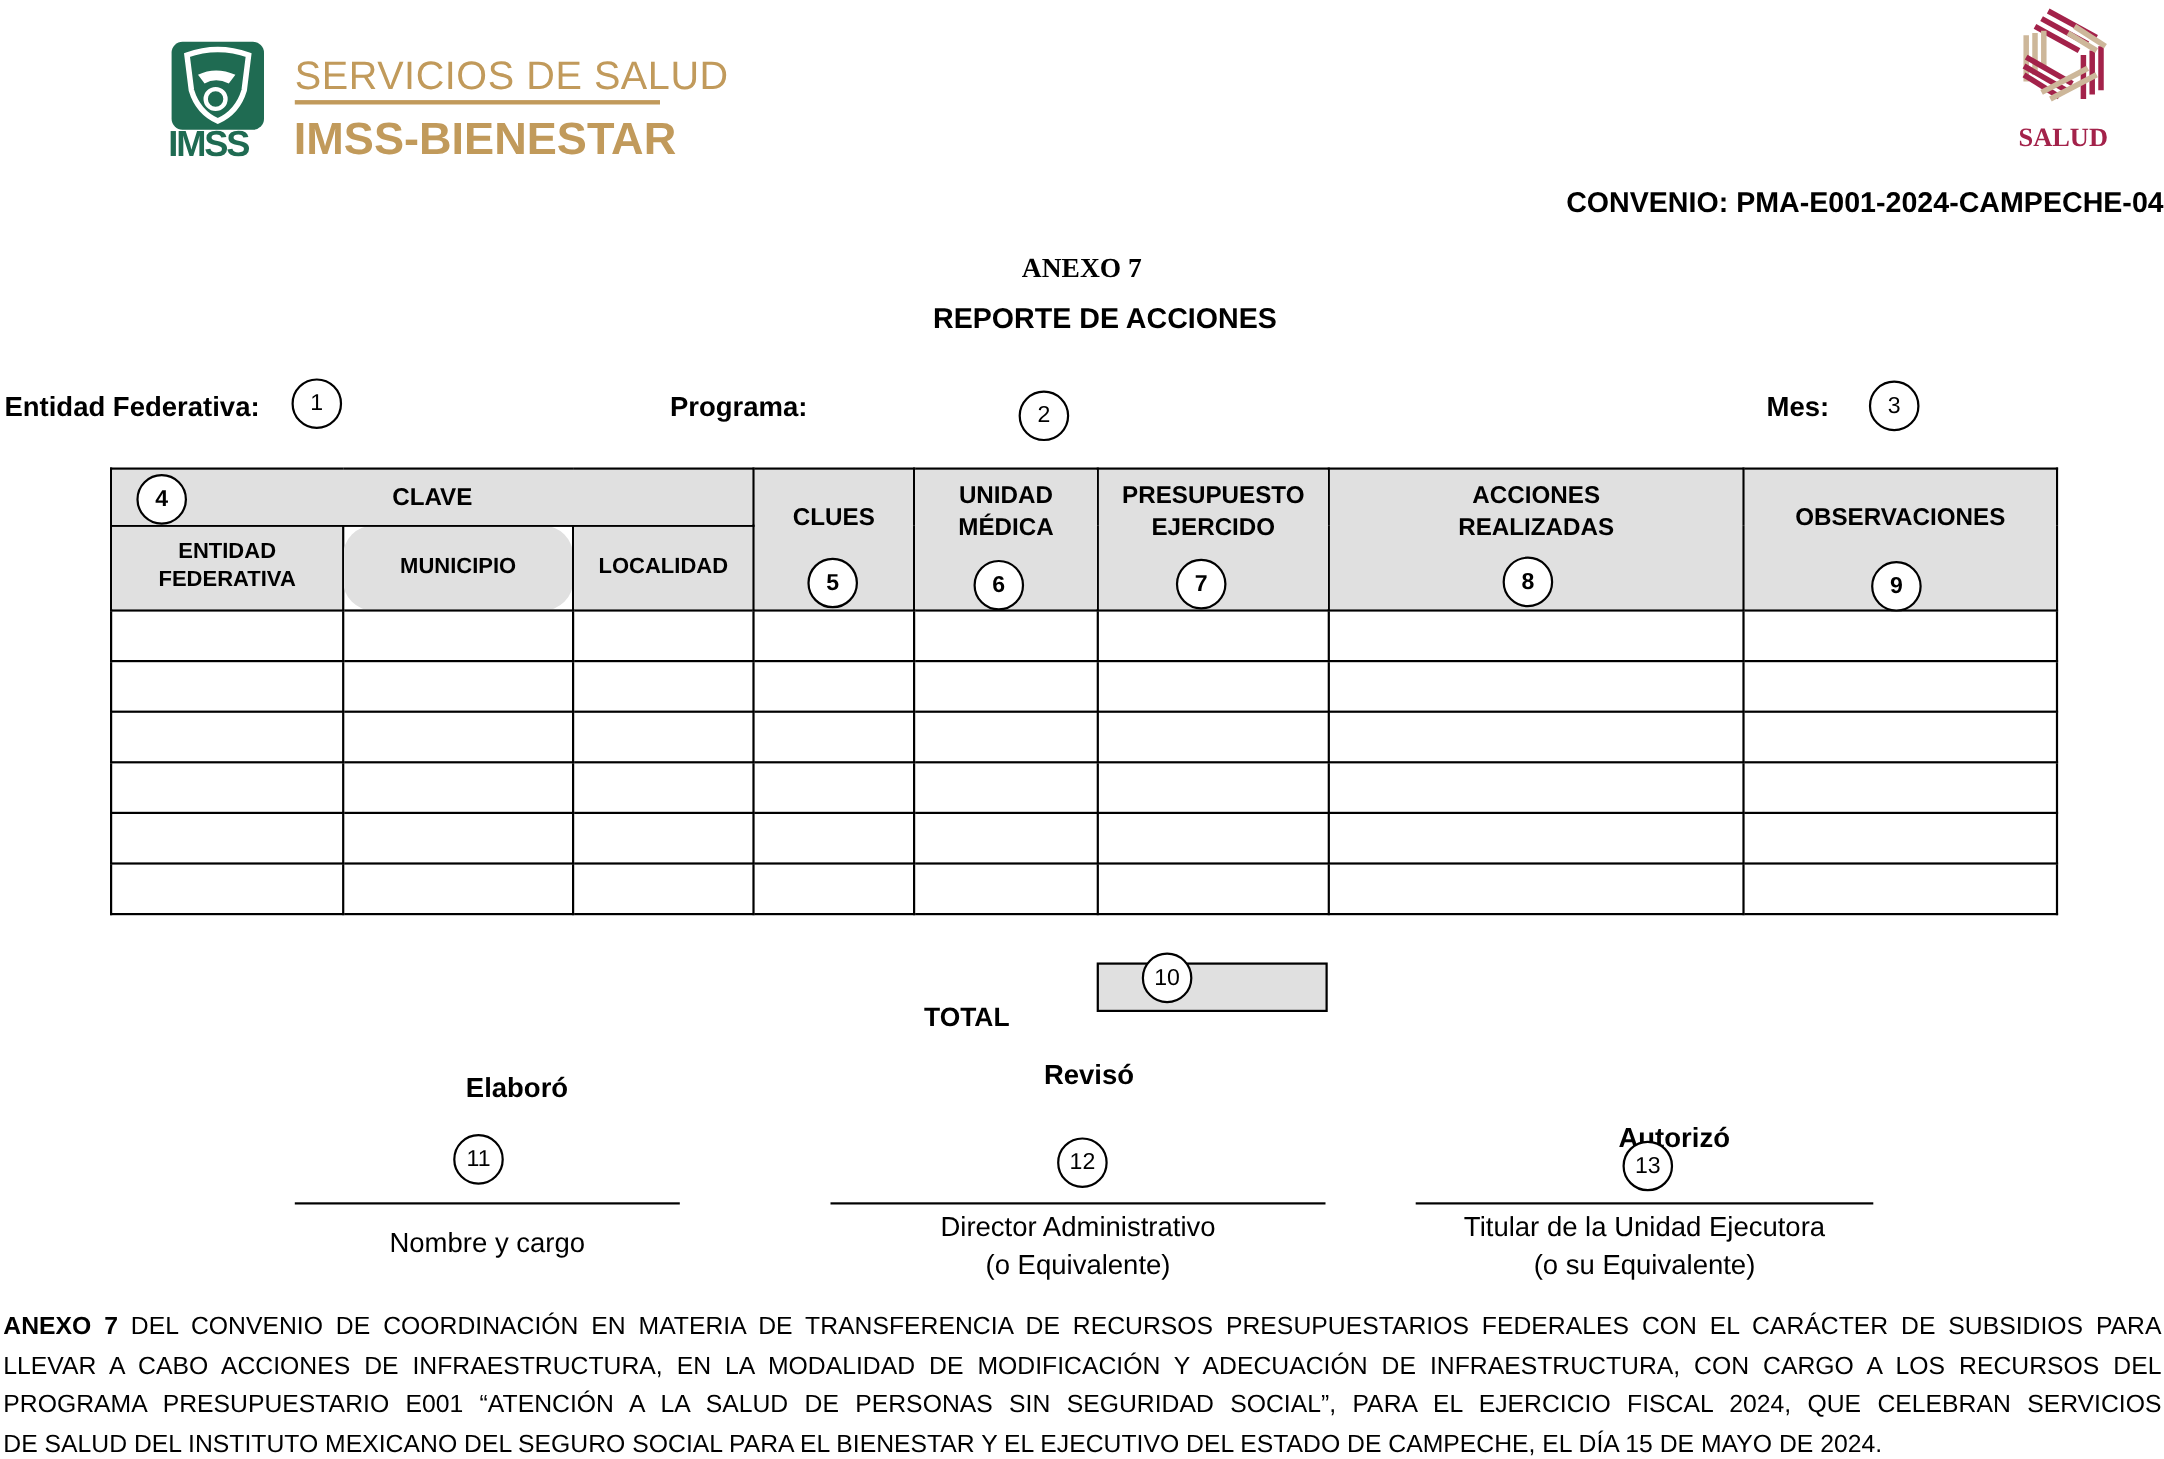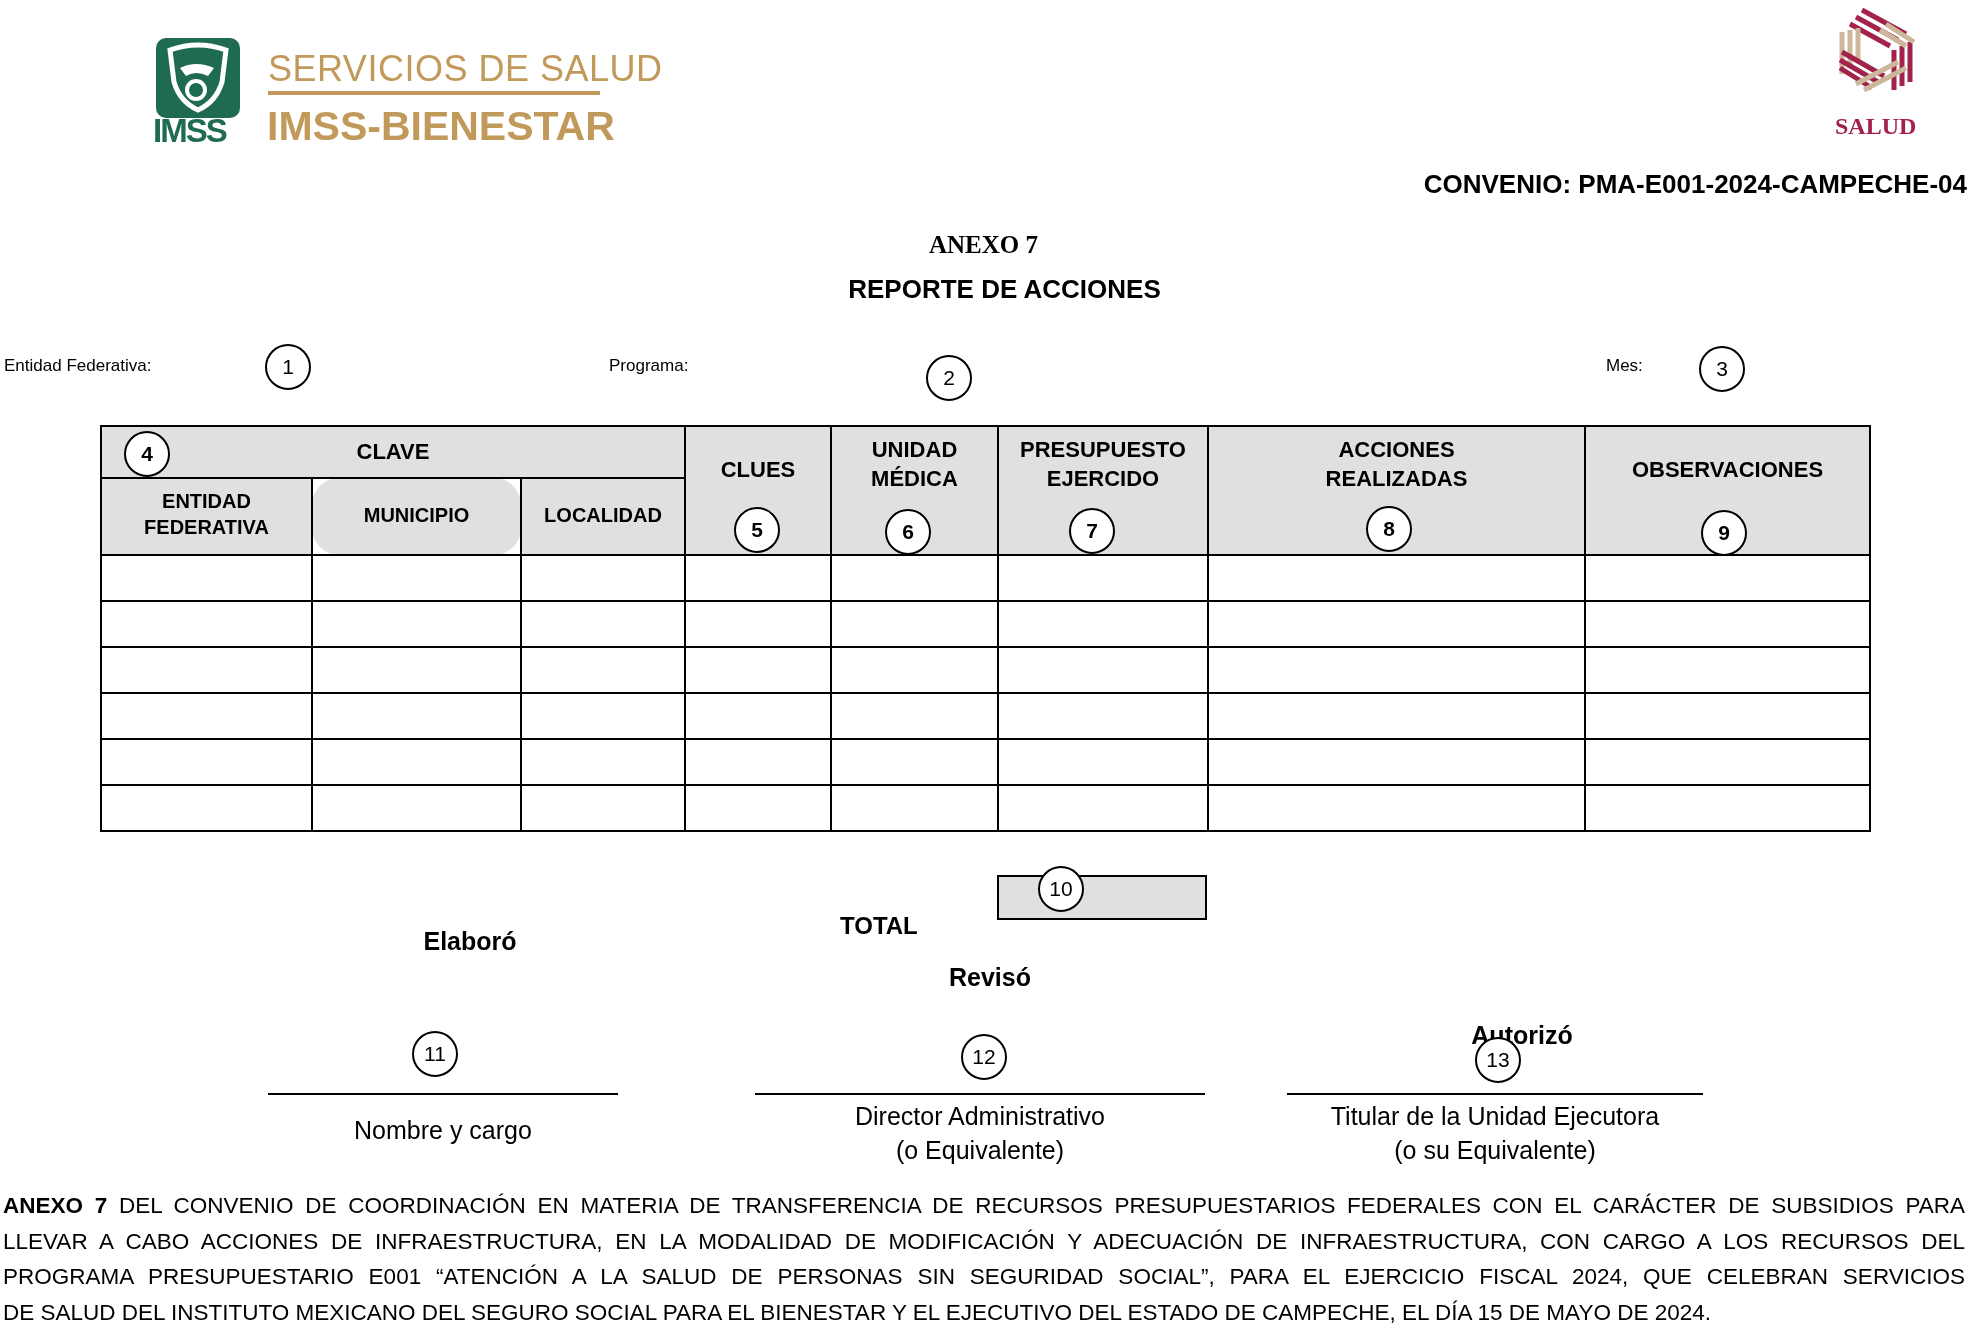--- a/index.html
+++ b/index.html
@@ -1,18 +1,18 @@
 <!DOCTYPE html>
 <html><head>
 <meta charset="utf-8">
 <style>
   html,body{margin:0;padding:0;background:#fff;}
   body{width:1967px;height:1326px;position:relative;overflow:hidden;font-family:"Liberation Sans",sans-serif;color:#000;}
   .circ{position:absolute;width:46px;height:46px;border:2px solid #000;border-radius:50%;background:#fff;box-sizing:border-box;display:flex;align-items:center;justify-content:center;font-size:21px;font-family:"Liberation Sans",sans-serif;}
-  .lbl{position:absolute;font-weight:normal;font-size:17px;text-align:right;}
+  .lbl{position:absolute;font-weight:bold;font-size:25px;text-align:right;}
   
   .imss-emblem{position:absolute;left:156px;top:38px;width:84px;height:80px;background:#1f6b52;border-radius:10px;}
   .imss-text{position:absolute;left:153px;top:112px;font-weight:bold;font-size:33px;color:#1f6b52;letter-spacing:-2px;font-family:"Liberation Sans",sans-serif;}
   .brand1{position:absolute;left:268px;top:48px;font-size:36px;color:#c19a5b;letter-spacing:0.5px;}
   .brand-line{position:absolute;left:268px;top:91px;width:332px;height:4px;background:#c19a5b;}
   .brand2{position:absolute;left:267px;top:103px;font-size:41px;font-weight:bold;color:#c19a5b;}
   .salud-logo{position:absolute;left:1826px;top:2px;width:100px;height:100px;}
   .salud-text{position:absolute;left:1835px;top:113px;font-family:"Liberation Serif",serif;font-weight:bold;font-size:24px;color:#a3224a;}
   .convenio{position:absolute;right:0;top:169px;font-weight:bold;font-size:26px;}
   .anexo{position:absolute;left:0;width:1967px;text-align:center;top:231px;font-family:"Liberation Serif",serif;font-weight:bold;font-size:25px;}
@@ -200,21 +200,21 @@
         <td></td>
       </tr>
     </tbody>
 </table>
 
 <div class="total-label">TOTAL</div>
 <div class="total-box"></div>
 <div class="circ" style="left:1038px;top:866px;">10</div>
 
 <div>
-  <div class="sig-title" style="left:320px;width:300px;top:927px;">Elaboró</div>
+  <div class="sig-title" style="left:320px;width:300px;top:975px;">Elaboró</div>
   <div class="circ" style="left:412px;top:1031px;">11</div>
   <div class="sig-line" style="left:268px;top:1093px;width:350px;"></div>
   <div class="sig-caption" style="left:268px;width:350px;top:1114px;">Nombre y cargo</div>
 </div>
 <div>
   <div class="sig-title" style="left:840px;width:300px;top:963px;">Revisó</div>
   <div class="circ" style="left:961px;top:1034px;">12</div>
   <div class="sig-line" style="left:755px;top:1093px;width:450px;"></div>
   <div class="sig-caption" style="left:755px;width:450px;top:1100px;">Director Administrativo</div>
   <div class="sig-caption" style="left:755px;width:450px;top:1134px;">(o Equivalente)</div>

